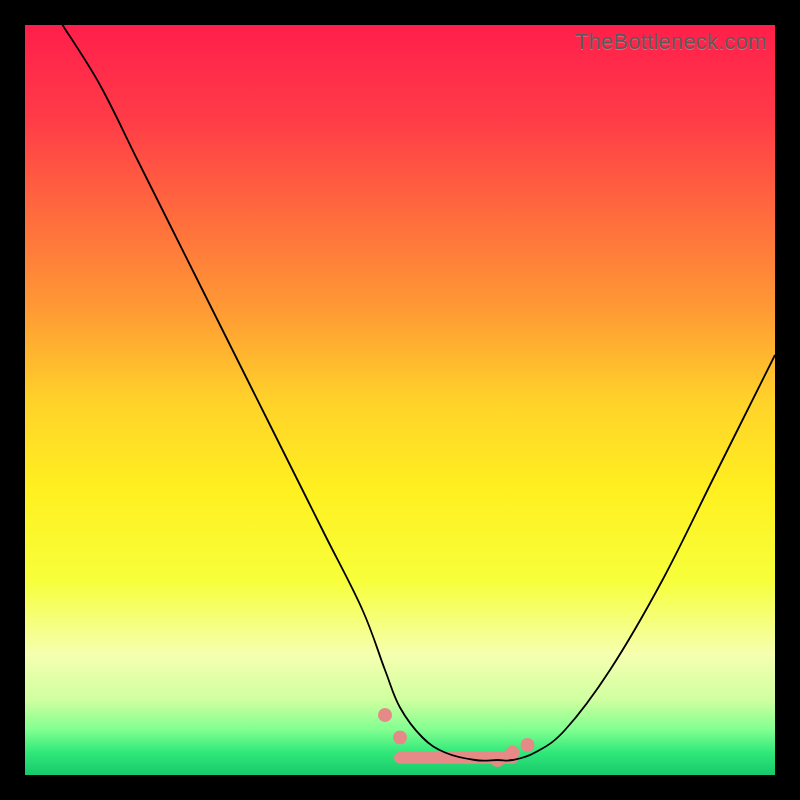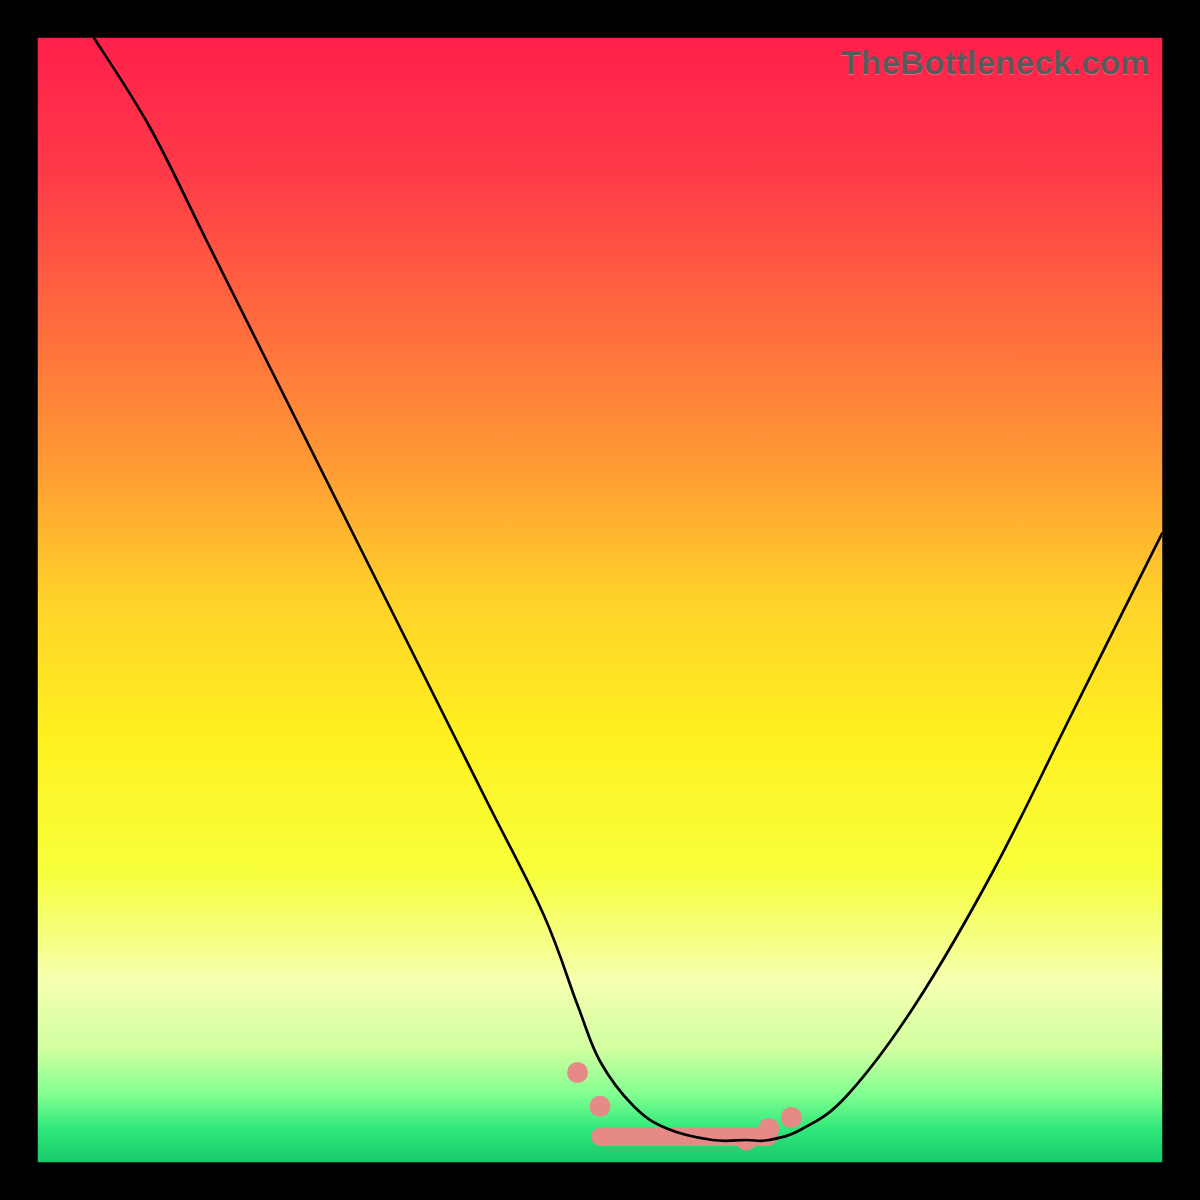--- a/index.html
+++ b/index.html
@@ -24,21 +24,21 @@
     left: 0;
     top: 0;
     width: 750px;
     height: 750px;
   }
   .watermark {
     position: absolute;
     top: 4px;
     right: 8px;
     font-size: 22px;
-    font-weight: 700;
+    font-weight: 400;
     color: #5a5a5a;
     text-shadow: 0 1px 0 rgba(255,255,255,0.25);
     letter-spacing: 0.2px;
   }
 </style>
 </head>
 <body>
 
 <div class="frame">
   <svg class="plot-area" width="750" height="750" viewBox="0 0 750 750">

